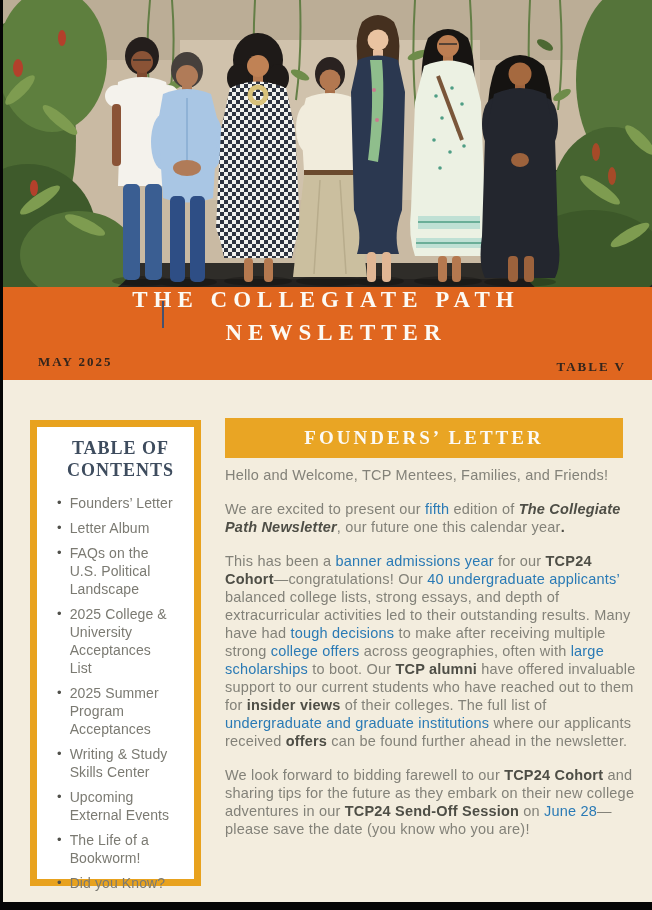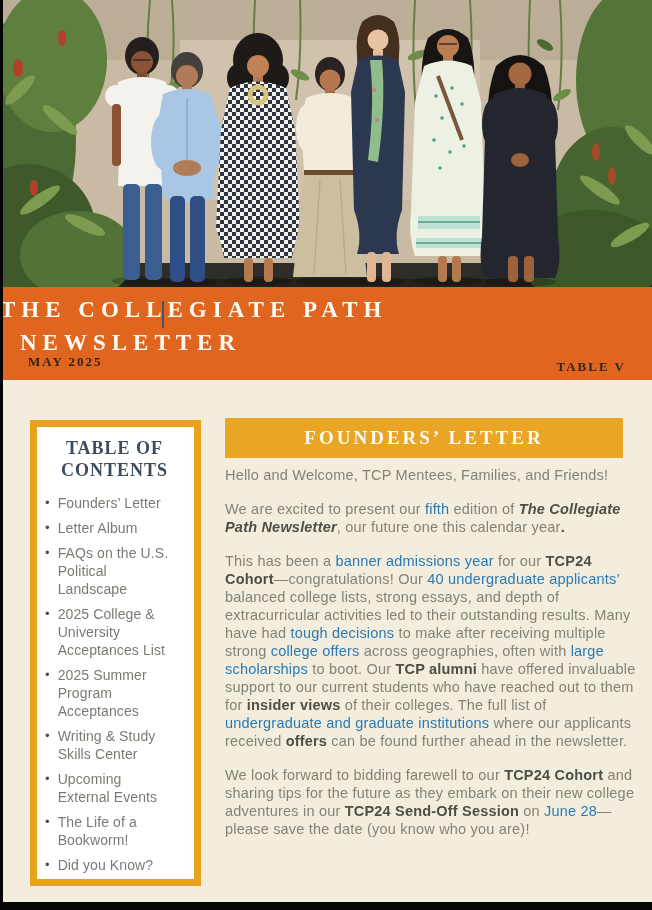--- a/index.html
+++ b/index.html
@@ -7,31 +7,31 @@
     position:relative; width:652px; height:910px; overflow:hidden;
     background:#F3EDDE; font-family:"Liberation Sans", sans-serif;
   }
   .edge-left { position:absolute; left:0; top:0; width:3px; height:910px; background:#050505; z-index:60; }
   .edge-bottom { position:absolute; left:0; bottom:0; width:652px; height:8px; background:#050505; z-index:60; }
 
   .photo { position:absolute; left:0; top:0; width:652px; height:287px; }
   .photo svg { display:block; }
 
   .banner { position:absolute; left:0; top:287px; width:652px; height:93px; background:#E0661F; }
-  .banner-title { text-align:left; padding-top:10px; font-family:"Liberation Serif", serif; font-weight:700; color:#FCFAF4; }
+  .banner-title { text-align:center; padding-top:0; font-family:"Liberation Serif", serif; font-weight:700; color:#FCFAF4; }
   .banner-title .line1 { font-size:23px; letter-spacing:6px; }
   .banner-title .line2 { font-size:23px; letter-spacing:6px; margin-top:7px;margin-left:20px; }
   .cursor { position:absolute; left:162px; top:14px; width:2px; height:27px; background:#46516E; }
-  .banner-date { position:absolute; left:28px; bottom:10px; font-family:"Liberation Serif", serif; font-weight:700; font-size:13px; letter-spacing:2px; color:#33251C; }
+  .banner-date { position:absolute; left:38px; bottom:10px; font-family:"Liberation Serif", serif; font-weight:700; font-size:13px; letter-spacing:2px; color:#33251C; }
   .banner-volume { position:absolute; right:26px; bottom:5px; font-family:"Liberation Serif", serif; font-weight:700; font-size:13px; letter-spacing:2px; color:#33251C; }
 
   .toc {
     position:absolute; left:30px; top:420px; width:171px; height:466px;
     background:#FFFFFF; border:7px solid #E8A21E; box-sizing:border-box;
-    padding:10px 10px 0 8px;
+    padding:10px 10px 0 20px;
   }
   .toc-title {
     font-family:"Liberation Serif", serif; font-weight:700; font-size:18px; line-height:22px;
     letter-spacing:1px; color:#3E4C5E; text-align:center; margin-bottom:13px;
   }
   .toc-list { list-style:none; margin:0; padding:0; }
   .toc-list li { display:flex; gap:8px; margin-bottom:7px; font-size:14px; line-height:18px; color:#7B7A72; letter-spacing:0.1px; padding-right:8px; }
   .toc-list .bullet { color:#50504A; flex:0 0 auto; font-size:13px; }
 
   .founders-header {

